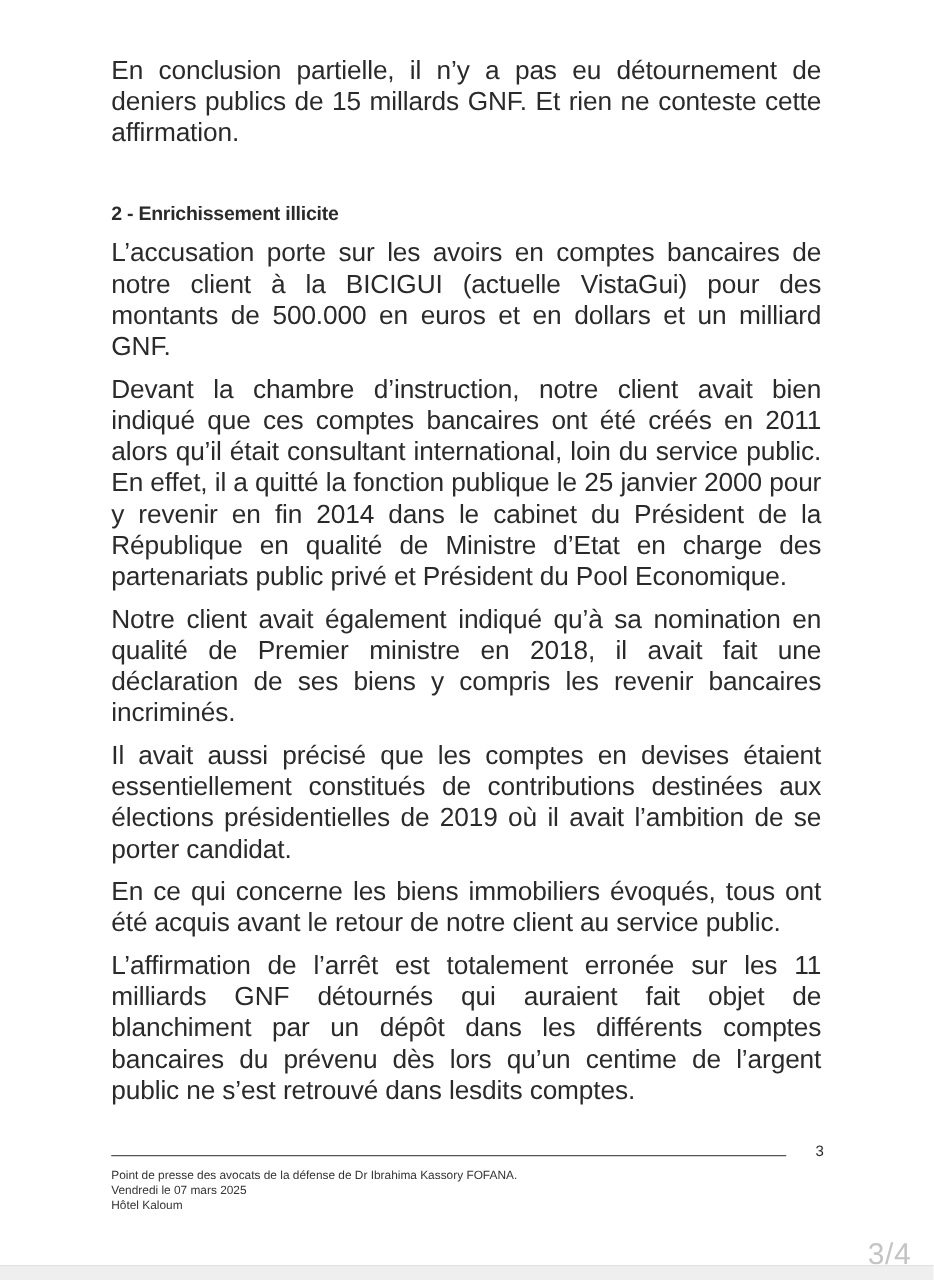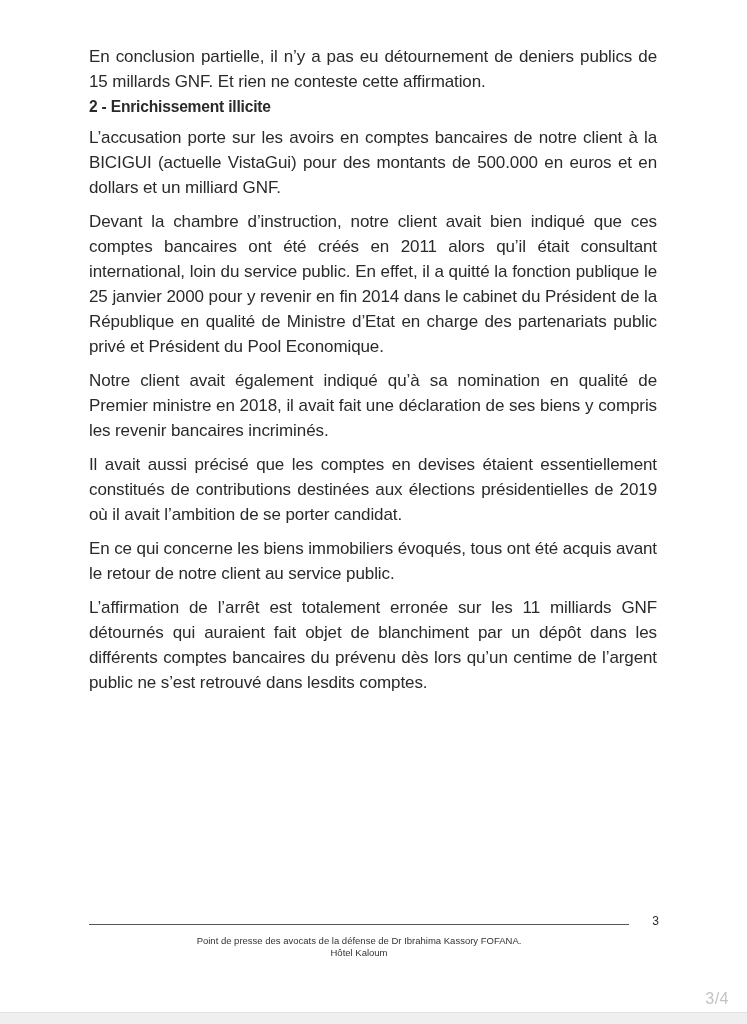--- a/index.html
+++ b/index.html
@@ -23,37 +23,37 @@
       height: 1012px;
       background: #ffffff;
     }
     .content {
       position: absolute;
       left: 89px;
       top: 44px;
       width: 568px;
     }
     .para {
-      font-size: 17px;
+      font-size: 21px;
       line-height: 25px;
       margin: 0 0 9px 0;
       text-align: justify;
       letter-spacing: -0.1px;
     }
     .para.first {
       margin-bottom: 0;
     }
     .heading {
       font-size: 15.6px;
       line-height: 25px;
       font-weight: bold;
       margin: 0 0 6px 0;
       letter-spacing: -0.2px;
     }
-    .h2 { }
+    .h2 { margin-top: 40px; }
     .h3 { margin-top: -3px; }
     .footer {
       position: absolute;
       left: 89px;
       top: 914px;
       width: 570px;
     }
     .footer-rule-row {
       position: relative;
       height: 18px;
@@ -67,32 +67,32 @@
       background: #555555;
     }
     .footer-pagenum {
       position: absolute;
       right: 0;
       top: 0;
       font-size: 12px;
       color: #2a2a2a;
     }
     .footer-text {
-      text-align: center;
+      text-align: left;
       width: 540px;
       font-size: 9.5px;
       line-height: 12px;
       color: #333333;
       margin-top: 3px;
     }
     .viewer-counter {
       position: absolute;
       right: 18px;
       top: 990px;
-      font-size: 16px;
+      font-size: 24px;
       color: #c4c4c4;
       letter-spacing: 0.5px;
     }
     .viewer-bar {
       position: absolute;
       left: 0;
       top: 1012px;
       width: 747px;
       height: 12px;
       background: #efefef;
@@ -116,19 +116,20 @@
     <p class="para">L’affirmation de l’arrêt est totalement erronée sur les 11 milliards GNF détournés qui auraient fait objet de blanchiment par un dépôt dans les différents comptes bancaires du prévenu dès lors qu’un centime de l’argent public ne s’est retrouvé dans lesdits comptes.</p>
   </div>
 
   <div class="footer">
     <div class="footer-rule-row">
       <div class="footer-rule"></div>
       <span class="footer-pagenum">3</span>
     </div>
     <div class="footer-text">
       <div>Point de presse des avocats de la défense de Dr Ibrahima Kassory FOFANA.</div>
+      <div>Vendredi le 07 mars 2025</div>
       <div>Hôtel Kaloum</div>
     </div>
   </div>
 </div>
 
 <div class="viewer-counter">3/4</div>
 <div class="viewer-bar"></div>
 
 </body></html>

